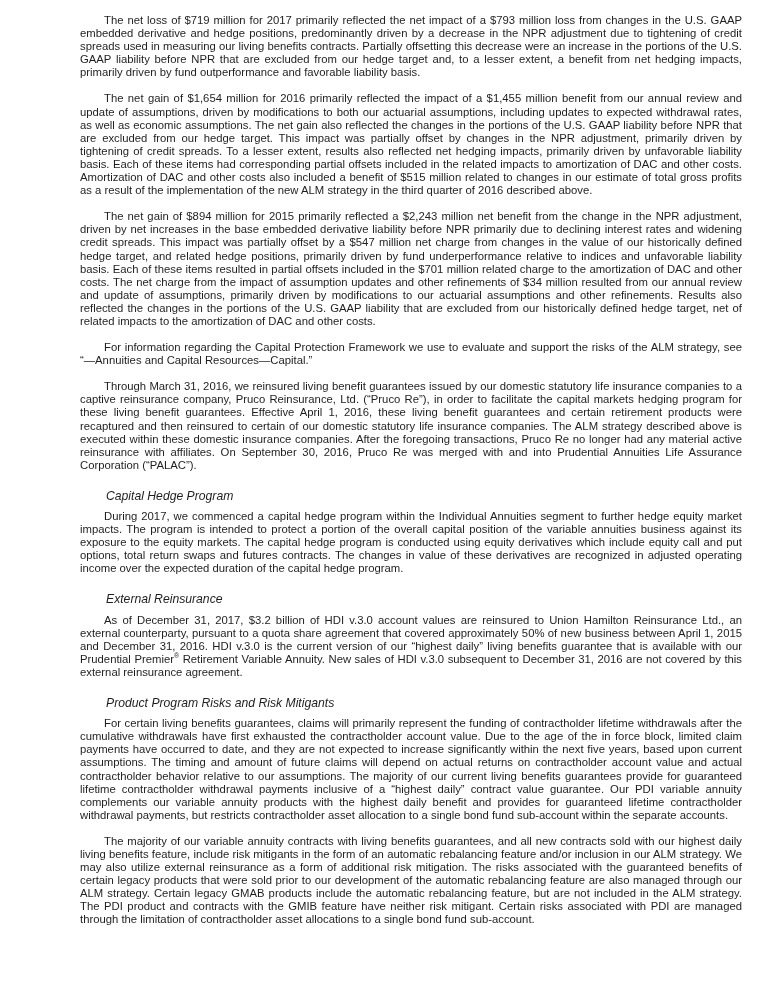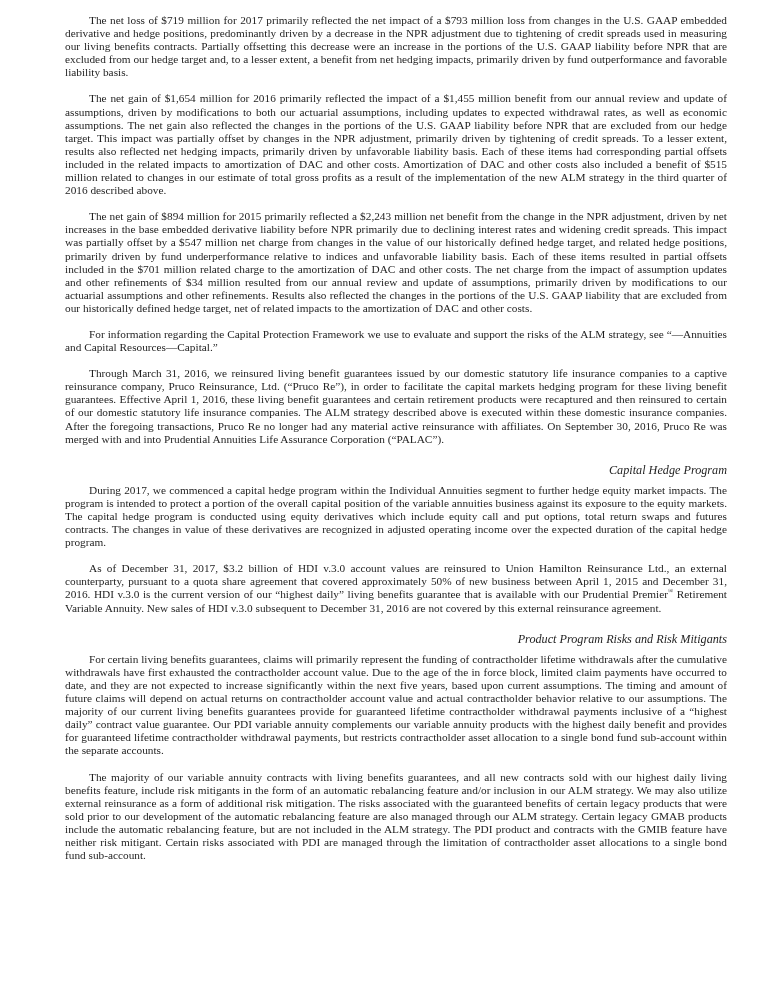--- a/index.html
+++ b/index.html
@@ -1,37 +1,36 @@
 <!DOCTYPE html>
 <html><head>
 <meta charset="utf-8">
 <style>
   html, body { margin: 0; padding: 0; background: #ffffff; }
   body { width: 768px; height: 1004px; position: relative; overflow: hidden; }
   .page {
     position: absolute;
-    left: 65px;
+    left: 80px;
     top: 14px;
     width: 662px;
-    font-family: Liberation Serif, serif;
+    font-family: Liberation Sans, sans-serif;
     font-size: 11.3px;
     line-height: 13.1px;
     color: #1e1e1e;
   }
   .para {
     margin: 0 0 13px 0;
     text-align: justify;
     text-indent: 24px;
   }
   .heading {
     font-style: italic;
     font-size: 12.2px;
     margin: 18px 0 7px 26px;
     color: #1e1e1e;
-    text-align: right;
   }
   sup { font-size: 7px; line-height: 0; }
   .footer {
     position: absolute;
     right: 36px;
     top: 1021px;
     font-family: "Liberation Sans", sans-serif;
     color: #8a8a8a;
     font-size: 8.2px;
     display: flex;
@@ -50,20 +49,21 @@
 <div class="page">
   <p class="para">The net loss of $719 million for 2017 primarily reflected the net impact of a $793 million loss from changes in the U.S. GAAP embedded derivative and hedge positions, predominantly driven by a decrease in the NPR adjustment due to tightening of credit spreads used in measuring our living benefits contracts. Partially offsetting this decrease were an increase in the portions of the U.S. GAAP liability before NPR that are excluded from our hedge target and, to a lesser extent, a benefit from net hedging impacts, primarily driven by fund outperformance and favorable liability basis.</p>
   <p class="para">The net gain of $1,654 million for 2016 primarily reflected the impact of a $1,455 million benefit from our annual review and update of assumptions, driven by modifications to both our actuarial assumptions, including updates to expected withdrawal rates, as well as economic assumptions. The net gain also reflected the changes in the portions of the U.S. GAAP liability before NPR that are excluded from our hedge target. This impact was partially offset by changes in the NPR adjustment, primarily driven by tightening of credit spreads. To a lesser extent, results also reflected net hedging impacts, primarily driven by unfavorable liability basis. Each of these items had corresponding partial offsets included in the related impacts to amortization of DAC and other costs. Amortization of DAC and other costs also included a benefit of $515 million related to changes in our estimate of total gross profits as a result of the implementation of the new ALM strategy in the third quarter of 2016 described above.</p>
   <p class="para">The net gain of $894 million for 2015 primarily reflected a $2,243 million net benefit from the change in the NPR adjustment, driven by net increases in the base embedded derivative liability before NPR primarily due to declining interest rates and widening credit spreads. This impact was partially offset by a $547 million net charge from changes in the value of our historically defined hedge target, and related hedge positions, primarily driven by fund underperformance relative to indices and unfavorable liability basis. Each of these items resulted in partial offsets included in the $701 million related charge to the amortization of DAC and other costs. The net charge from the impact of assumption updates and other refinements of $34 million resulted from our annual review and update of assumptions, primarily driven by modifications to our actuarial assumptions and other refinements. Results also reflected the changes in the portions of the U.S. GAAP liability that are excluded from our historically defined hedge target, net of related impacts to the amortization of DAC and other costs.</p>
   <p class="para">For information regarding the Capital Protection Framework we use to evaluate and support the risks of the ALM strategy, see “—Annuities and Capital Resources—Capital.”</p>
   <p class="para">Through March 31, 2016, we reinsured living benefit guarantees issued by our domestic statutory life insurance companies to a captive reinsurance company, Pruco Reinsurance, Ltd. (“Pruco Re”), in order to facilitate the capital markets hedging program for these living benefit guarantees. Effective April 1, 2016, these living benefit guarantees and certain retirement products were recaptured and then reinsured to certain of our domestic statutory life insurance companies. The ALM strategy described above is executed within these domestic insurance companies. After the foregoing transactions, Pruco Re no longer had any material active reinsurance with affiliates. On September 30, 2016, Pruco Re was merged with and into Prudential Annuities Life Assurance Corporation (“PALAC”).</p>
 
   <div class="heading">Capital Hedge Program</div>
   <p class="para">During 2017, we commenced a capital hedge program within the Individual Annuities segment to further hedge equity market impacts. The program is intended to protect a portion of the overall capital position of the variable annuities business against its exposure to the equity markets. The capital hedge program is conducted using equity derivatives which include equity call and put options, total return swaps and futures contracts. The changes in value of these derivatives are recognized in adjusted operating income over the expected duration of the capital hedge program.</p>
 
+  <div class="heading">External Reinsurance</div>
   <p class="para"><span>As of December 31, 2017, $3.2 billion of HDI v.3.0 account values are reinsured to Union Hamilton Reinsurance Ltd., an external counterparty, pursuant to a quota share agreement that covered approximately 50% of new business between April 1, 2015 and December 31, 2016. HDI v.3.0 is the current version of our “highest daily” living benefits guarantee that is available with our Prudential Premier</span><sup>®</sup><span> Retirement Variable Annuity. New sales of HDI v.3.0 subsequent to December 31, 2016 are not covered by this external reinsurance agreement.</span></p>
 
   <div class="heading">Product Program Risks and Risk Mitigants</div>
   <p class="para">For certain living benefits guarantees, claims will primarily represent the funding of contractholder lifetime withdrawals after the cumulative withdrawals have first exhausted the contractholder account value. Due to the age of the in force block, limited claim payments have occurred to date, and they are not expected to increase significantly within the next five years, based upon current assumptions. The timing and amount of future claims will depend on actual returns on contractholder account value and actual contractholder behavior relative to our assumptions. The majority of our current living benefits guarantees provide for guaranteed lifetime contractholder withdrawal payments inclusive of a “highest daily” contract value guarantee. Our PDI variable annuity complements our variable annuity products with the highest daily benefit and provides for guaranteed lifetime contractholder withdrawal payments, but restricts contractholder asset allocation to a single bond fund sub-account within the separate accounts.</p>
   <p class="para">The majority of our variable annuity contracts with living benefits guarantees, and all new contracts sold with our highest daily living benefits feature, include risk mitigants in the form of an automatic rebalancing feature and/or inclusion in our ALM strategy. We may also utilize external reinsurance as a form of additional risk mitigation. The risks associated with the guaranteed benefits of certain legacy products that were sold prior to our development of the automatic rebalancing feature are also managed through our ALM strategy. Certain legacy GMAB products include the automatic rebalancing feature, but are not included in the ALM strategy. The PDI product and contracts with the GMIB feature have neither risk mitigant. Certain risks associated with PDI are managed through the limitation of contractholder asset allocations to a single bond fund sub-account.</p>
 </div>
 
 <div class="footer">
   <span>Prudential Financial, Inc. 2017 Annual Report</span>
   <span class="page-num">35</span>

